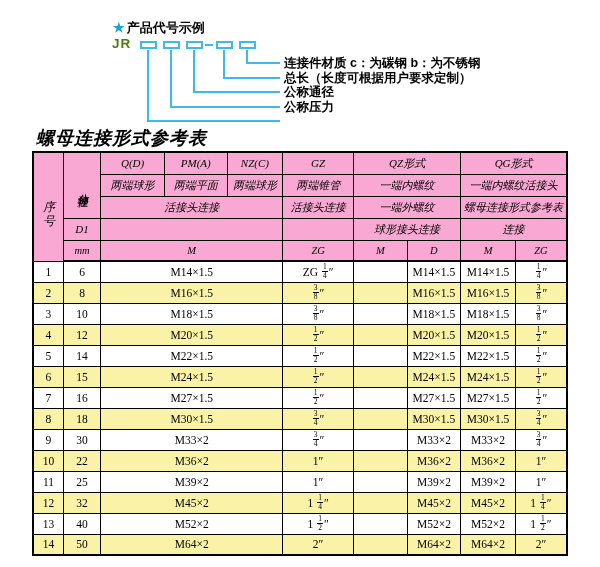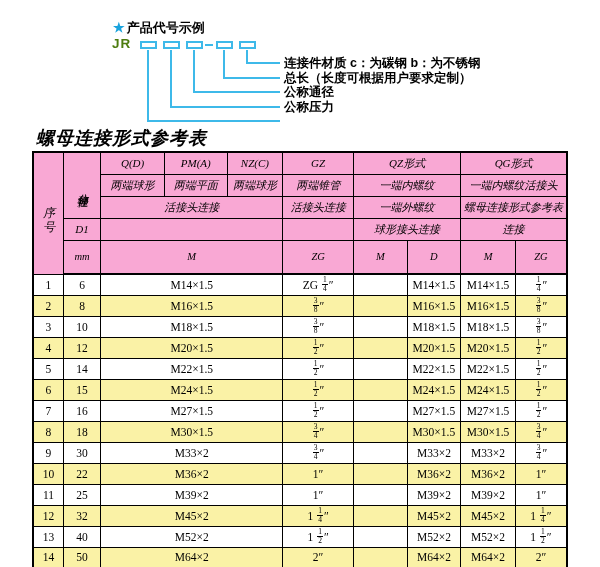--- a/index.html
+++ b/index.html
@@ -22,21 +22,21 @@
   .table-title { position:absolute; left:36px; top:126px; font-size:18px; font-weight:bold; font-style:italic;
                  font-family:"Liberation Serif","DejaVu Serif",serif; color:#000; letter-spacing:1px; }
 
   
   table { position:absolute; left:32px; top:151px; width:536px; border-collapse:collapse;
           table-layout:fixed; border:2px solid #000;
           font-family:"Liberation Serif","DejaVu Serif",serif; }
   th, td { border:1px solid #000; text-align:center; vertical-align:middle; color:#000;
            font-weight:normal; overflow:hidden; }
   thead th { background:#f9a8d4; font-size:11px; height:22px;font-style:italic; }
-  thead tr.units th { height:34px; font-size:10.5px; }
+  thead tr.units th { height:21px; font-size:10.5px; }
   thead tr:last-child th { border-bottom:2px solid #000; }
   tbody td { height:21px; font-size:11.5px; background:#fff; }
   tbody tr.alt td { background:#faf2a6; }
   .v-text { writing-mode:vertical-lr; text-orientation:upright; display:inline-block; }
   .v-seq  { letter-spacing:16px; font-size:12px; }
   .v-dn   { letter-spacing:1px; font-size:11px; }
 
   
   .fr { display:inline-block; vertical-align:-0.30em; text-align:center; font-size:7.5px;
         line-height:1.1; margin:0 1px; }

